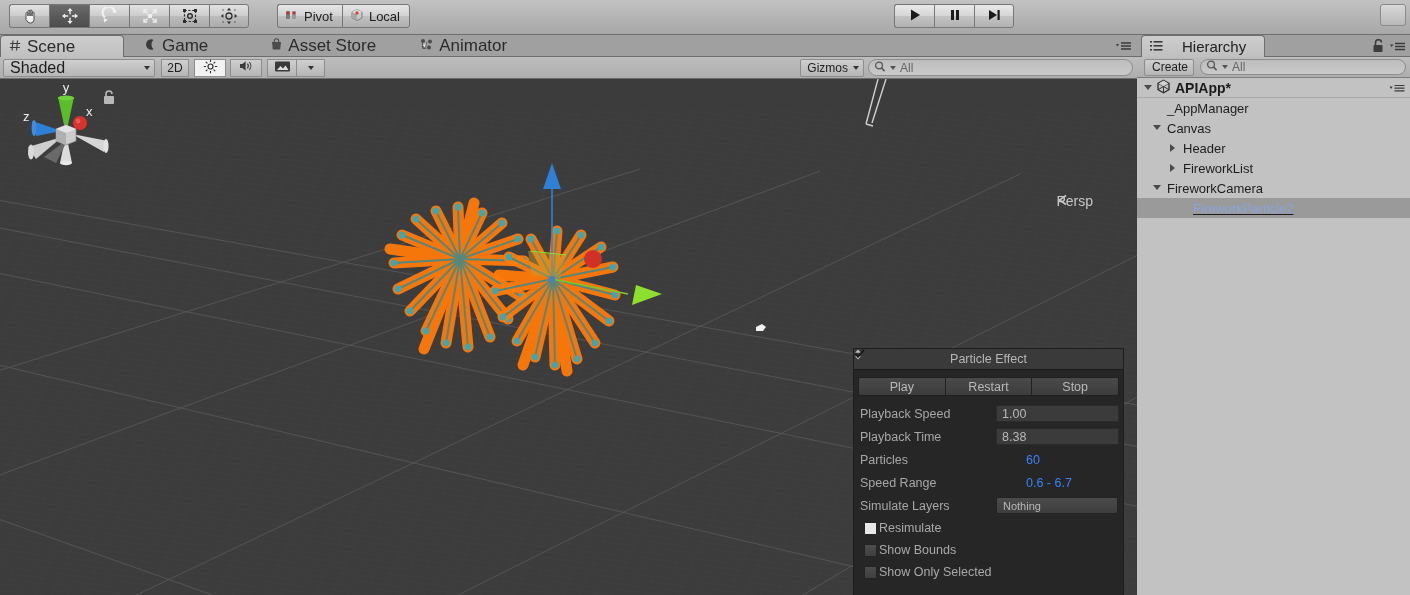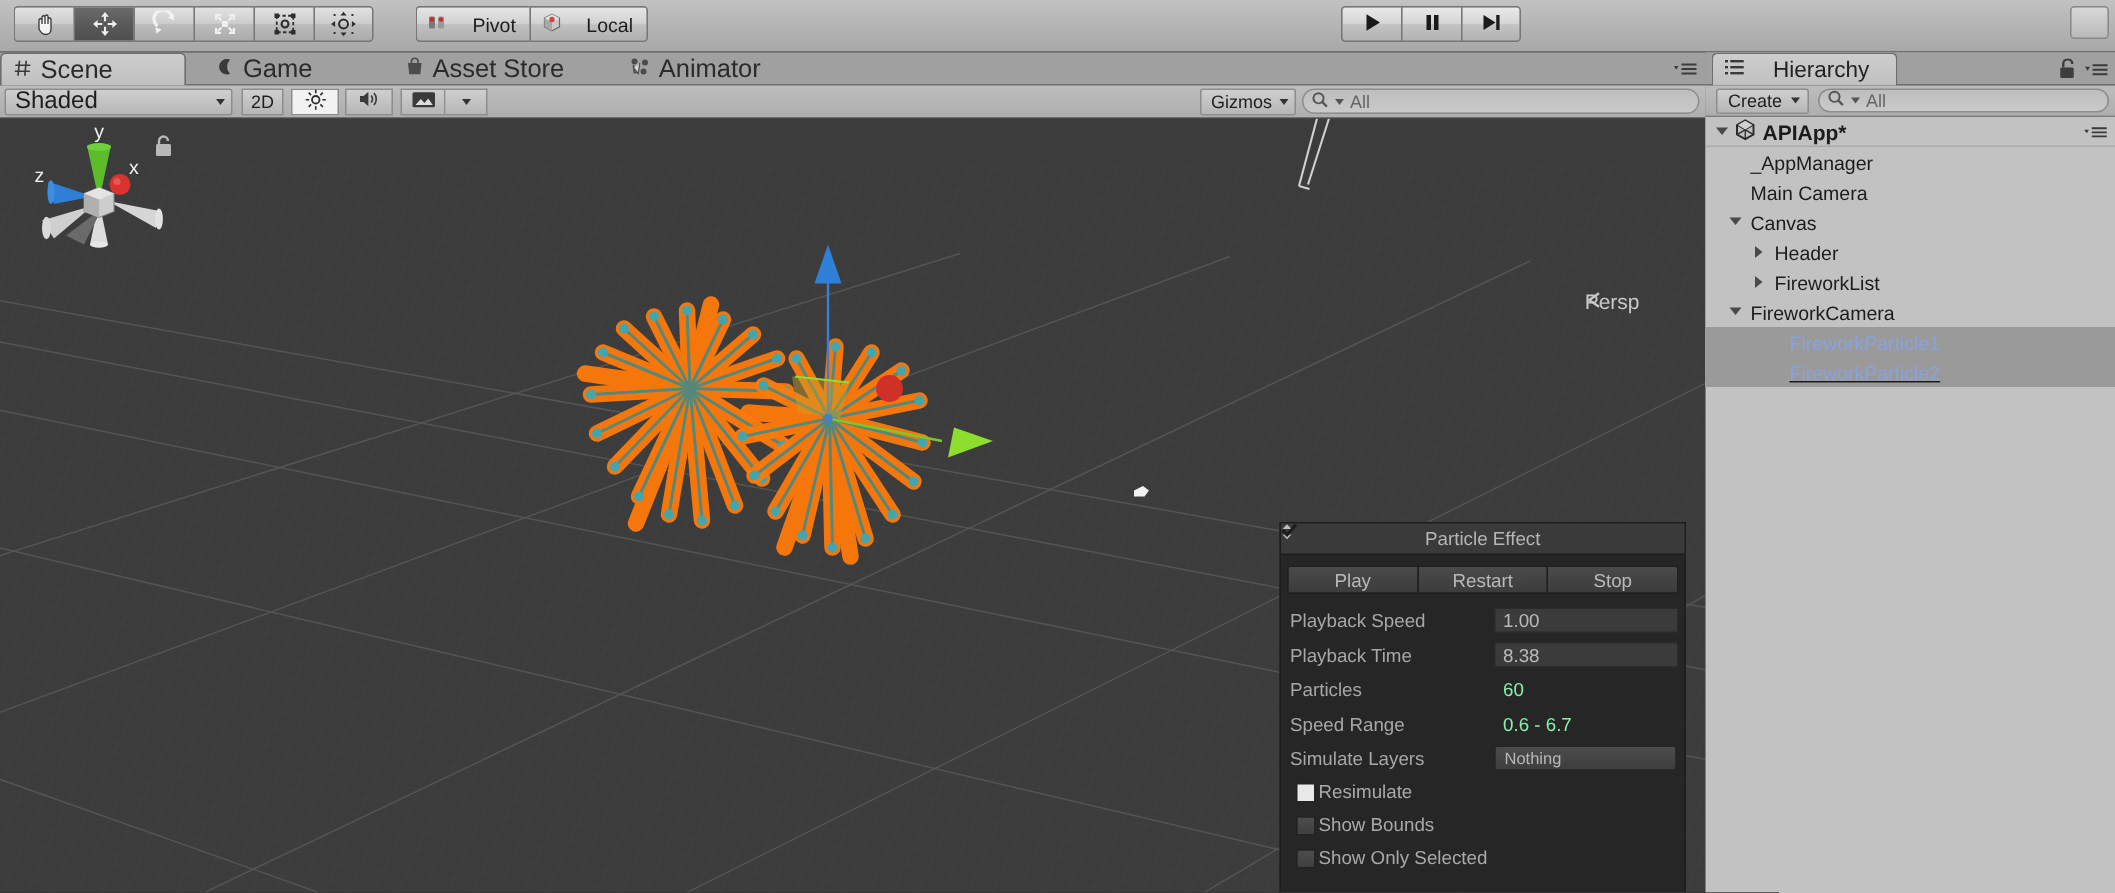--- a/index.html
+++ b/index.html
@@ -32,21 +32,21 @@
   .tb-btn.active {
     background: linear-gradient(180deg,#6b6b6b 0%,#5a5a5a 50%,#4e4e4e 100%);
   }
   .tb-btn svg { display: block; }
 
   .pivot-group { display: flex; }
   .pv-btn {
     height: 24px; padding: 0 9px 0 7px;
     background: linear-gradient(180deg,#e6e6e6 0%,#d2d2d2 48%,#c0c0c0 52%,#b0b0b0 100%);
     border: 1px solid #777; border-right-width: 0;
-    display: flex; align-items: center; gap: 16px;
+    display: flex; align-items: center; gap: 5px;
     font-size: 13px; color: #1c1c1c; cursor: pointer; white-space: nowrap;
   }
   .pv-btn:first-child { border-radius: 3px 0 0 3px; }
   .pv-btn:last-child { border-radius: 0 3px 3px 0; border-right-width: 1px; }
 
   .play-group { display: flex; }
   .pl-btn {
     width: 40px; height: 24px;
     background: linear-gradient(180deg,#e9e9e9 0%,#d6d6d6 48%,#c3c3c3 52%,#b2b2b2 100%);
     border: 1px solid #777; border-right-width: 0;
@@ -161,21 +161,21 @@
   .pe-btn:last-child { border-radius: 0 2px 2px 0; border-right-width: 1px; }
 
   .pe-row { display: flex; align-items: center; height: 23px; }
   .pe-label { width: 138px; font-size: 12.5px; color: #a7a7a7; padding-left: 2px; }
   .pe-field {
     flex: 1; height: 17px;
     background: #3b3b3b; border: 1px solid #2a2a2a; border-radius: 1px;
     display: flex; align-items: center; padding-left: 5px;
     font-size: 12.5px; color: #b9b9b9; cursor: text;
   }
-  .pe-value { flex: 1; font-size: 12.5px; color: #86efac; padding-left: 6px; }
+  .pe-value { flex: 1; font-size: 12.5px; color: #3b82f6; padding-left: 6px; margin-left: 24px; }
   .pe-popup {
     flex: 1; height: 17px; margin-right: 1px;
     background: linear-gradient(180deg,#4b4b4b,#3e3e3e);
     border: 1px solid #242424; border-radius: 2px;
     display: flex; align-items: center; justify-content: space-between;
     padding: 0 4px 0 6px; font-size: 11px; color: #b9b9b9; cursor: pointer;
   }
   .pe-check-row {
     display: flex; align-items: center; height: 22px; gap: 2px; padding-left: 6px;
   }
@@ -211,21 +211,21 @@
   .h-toolbar {
     height: 21px; background: linear-gradient(180deg,#bdbdbd,#aeaeae);
     border-bottom: 1px solid #7d7d7d;
     display: flex; align-items: center; padding-left: 7px;
   }
   .h-create {
     height: 17px; padding: 0 5px 0 7px;
     background: linear-gradient(180deg,#cfcfcf,#b6b6b6);
     border: 1px solid #8d8d8d; border-radius: 2px;
     display: flex; align-items: center; gap: 6px;
-    font-size: 12px; color: #1e1e1e; cursor: pointer;
+    font-size: 12px; color: #1e1e1e; cursor: pointer; flex-direction: column;
   }
   .h-search {
     flex: 1; height: 16px; margin: 0 4px 0 6px;
     background: linear-gradient(180deg,#bdbdbd,#cacaca);
     border: 1px solid #8d8d8d; border-radius: 8px;
     display: flex; align-items: center; padding-left: 5px; gap: 2px; cursor: text;
   }
 
   .h-sceneheader {
     height: 20px; background: #c2c2c2;
@@ -856,40 +856,34 @@
             </g>
         </svg>
       </span>
     </div>
 
     <div class="h-list">
       <div class="h-item" style="padding-left:30px;">
         <span class="h-item-label">_AppManager</span>
       </div>
       <div class="h-item" style="padding-left:30px;">
-        <span class="h-item-label">Main Camera</span>
-      </div>
-      <div class="h-item" style="padding-left:30px;">
         <span class="h-item-arrow triangle-down" style="left:16px;top:7px;"></span>
         <span class="h-item-label">Canvas</span>
       </div>
       <div class="h-item" style="padding-left:46px;">
         <span class="h-item-arrow triangle-right" style="left:33px;top:6px;"></span>
         <span class="h-item-label">Header</span>
       </div>
       <div class="h-item" style="padding-left:46px;">
         <span class="h-item-arrow triangle-right" style="left:33px;top:6px;"></span>
         <span class="h-item-label">FireworkList</span>
       </div>
       <div class="h-item" style="padding-left:30px;">
         <span class="h-item-arrow triangle-down" style="left:16px;top:7px;"></span>
         <span class="h-item-label">FireworkCamera</span>
       </div>
-      <div class="h-item selected" style="padding-left:56px;">
-        <span class="h-item-label">FireworkParticle1</span>
-      </div>
       <div class="h-item selected" style="padding-left:56px;text-decoration:underline;">
         <span class="h-item-label">FireworkParticle2</span>
       </div>
     </div>
   </div>
 
 </div>
 
 </body></html>

